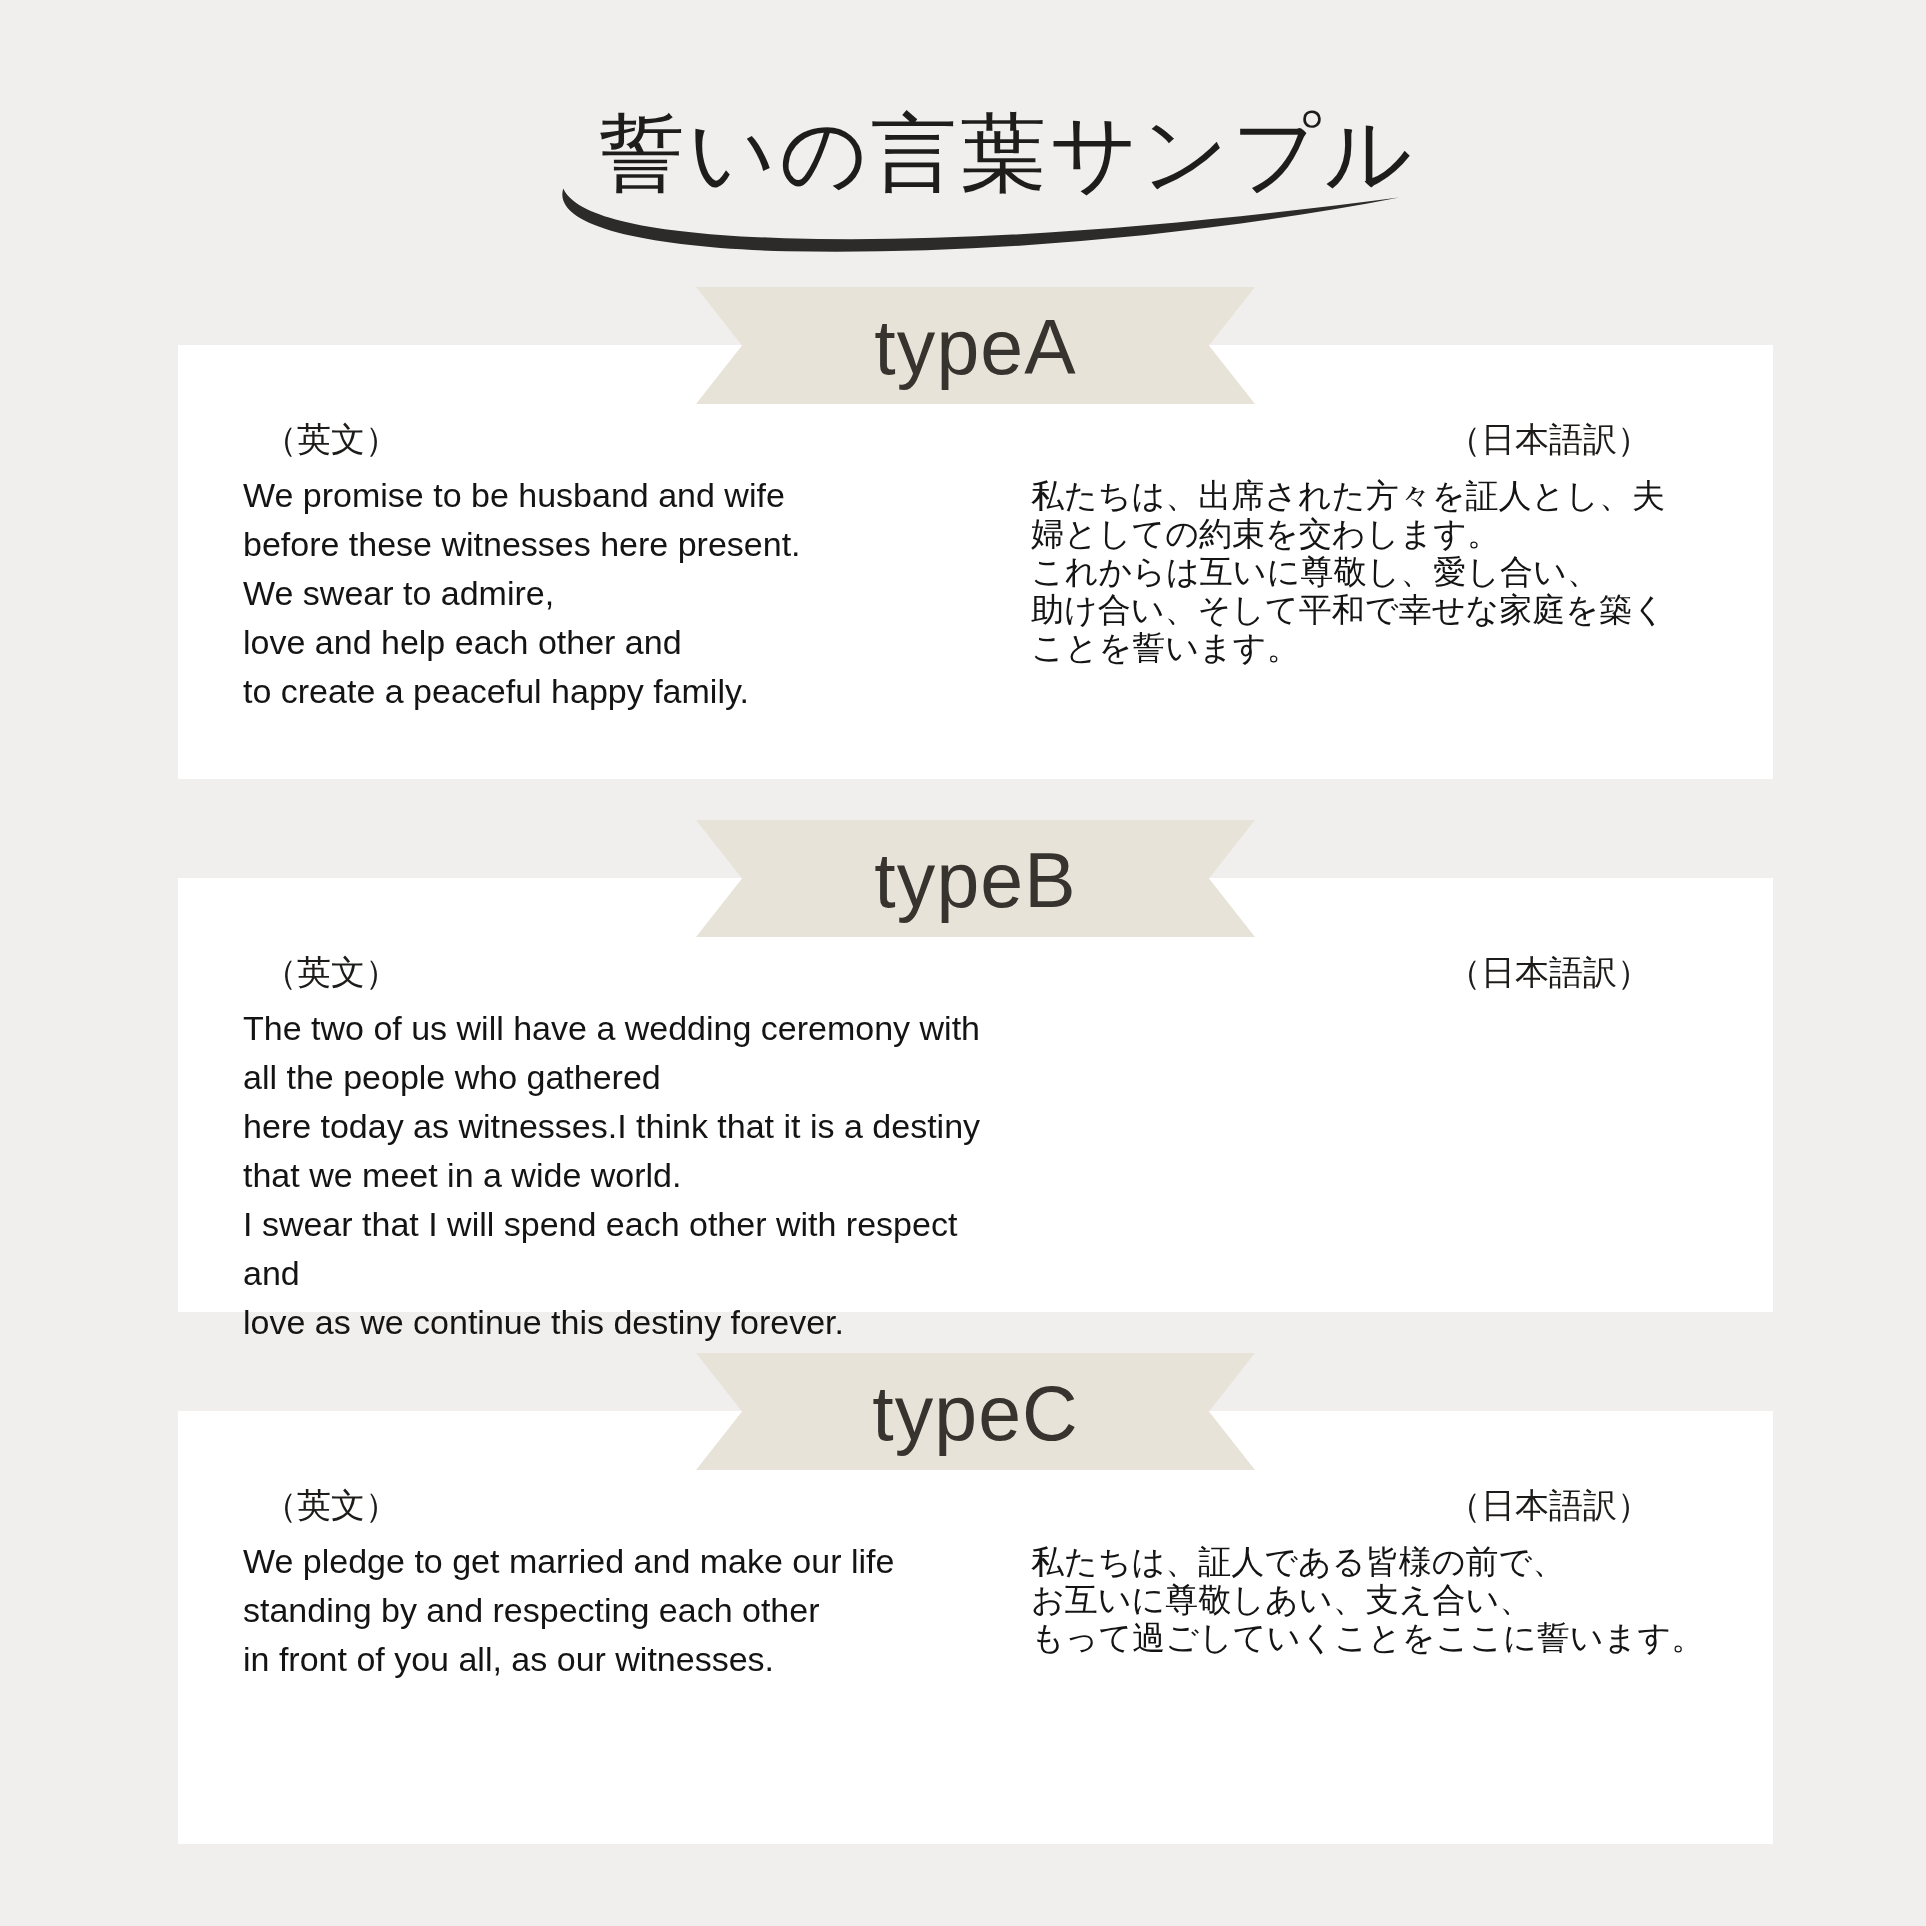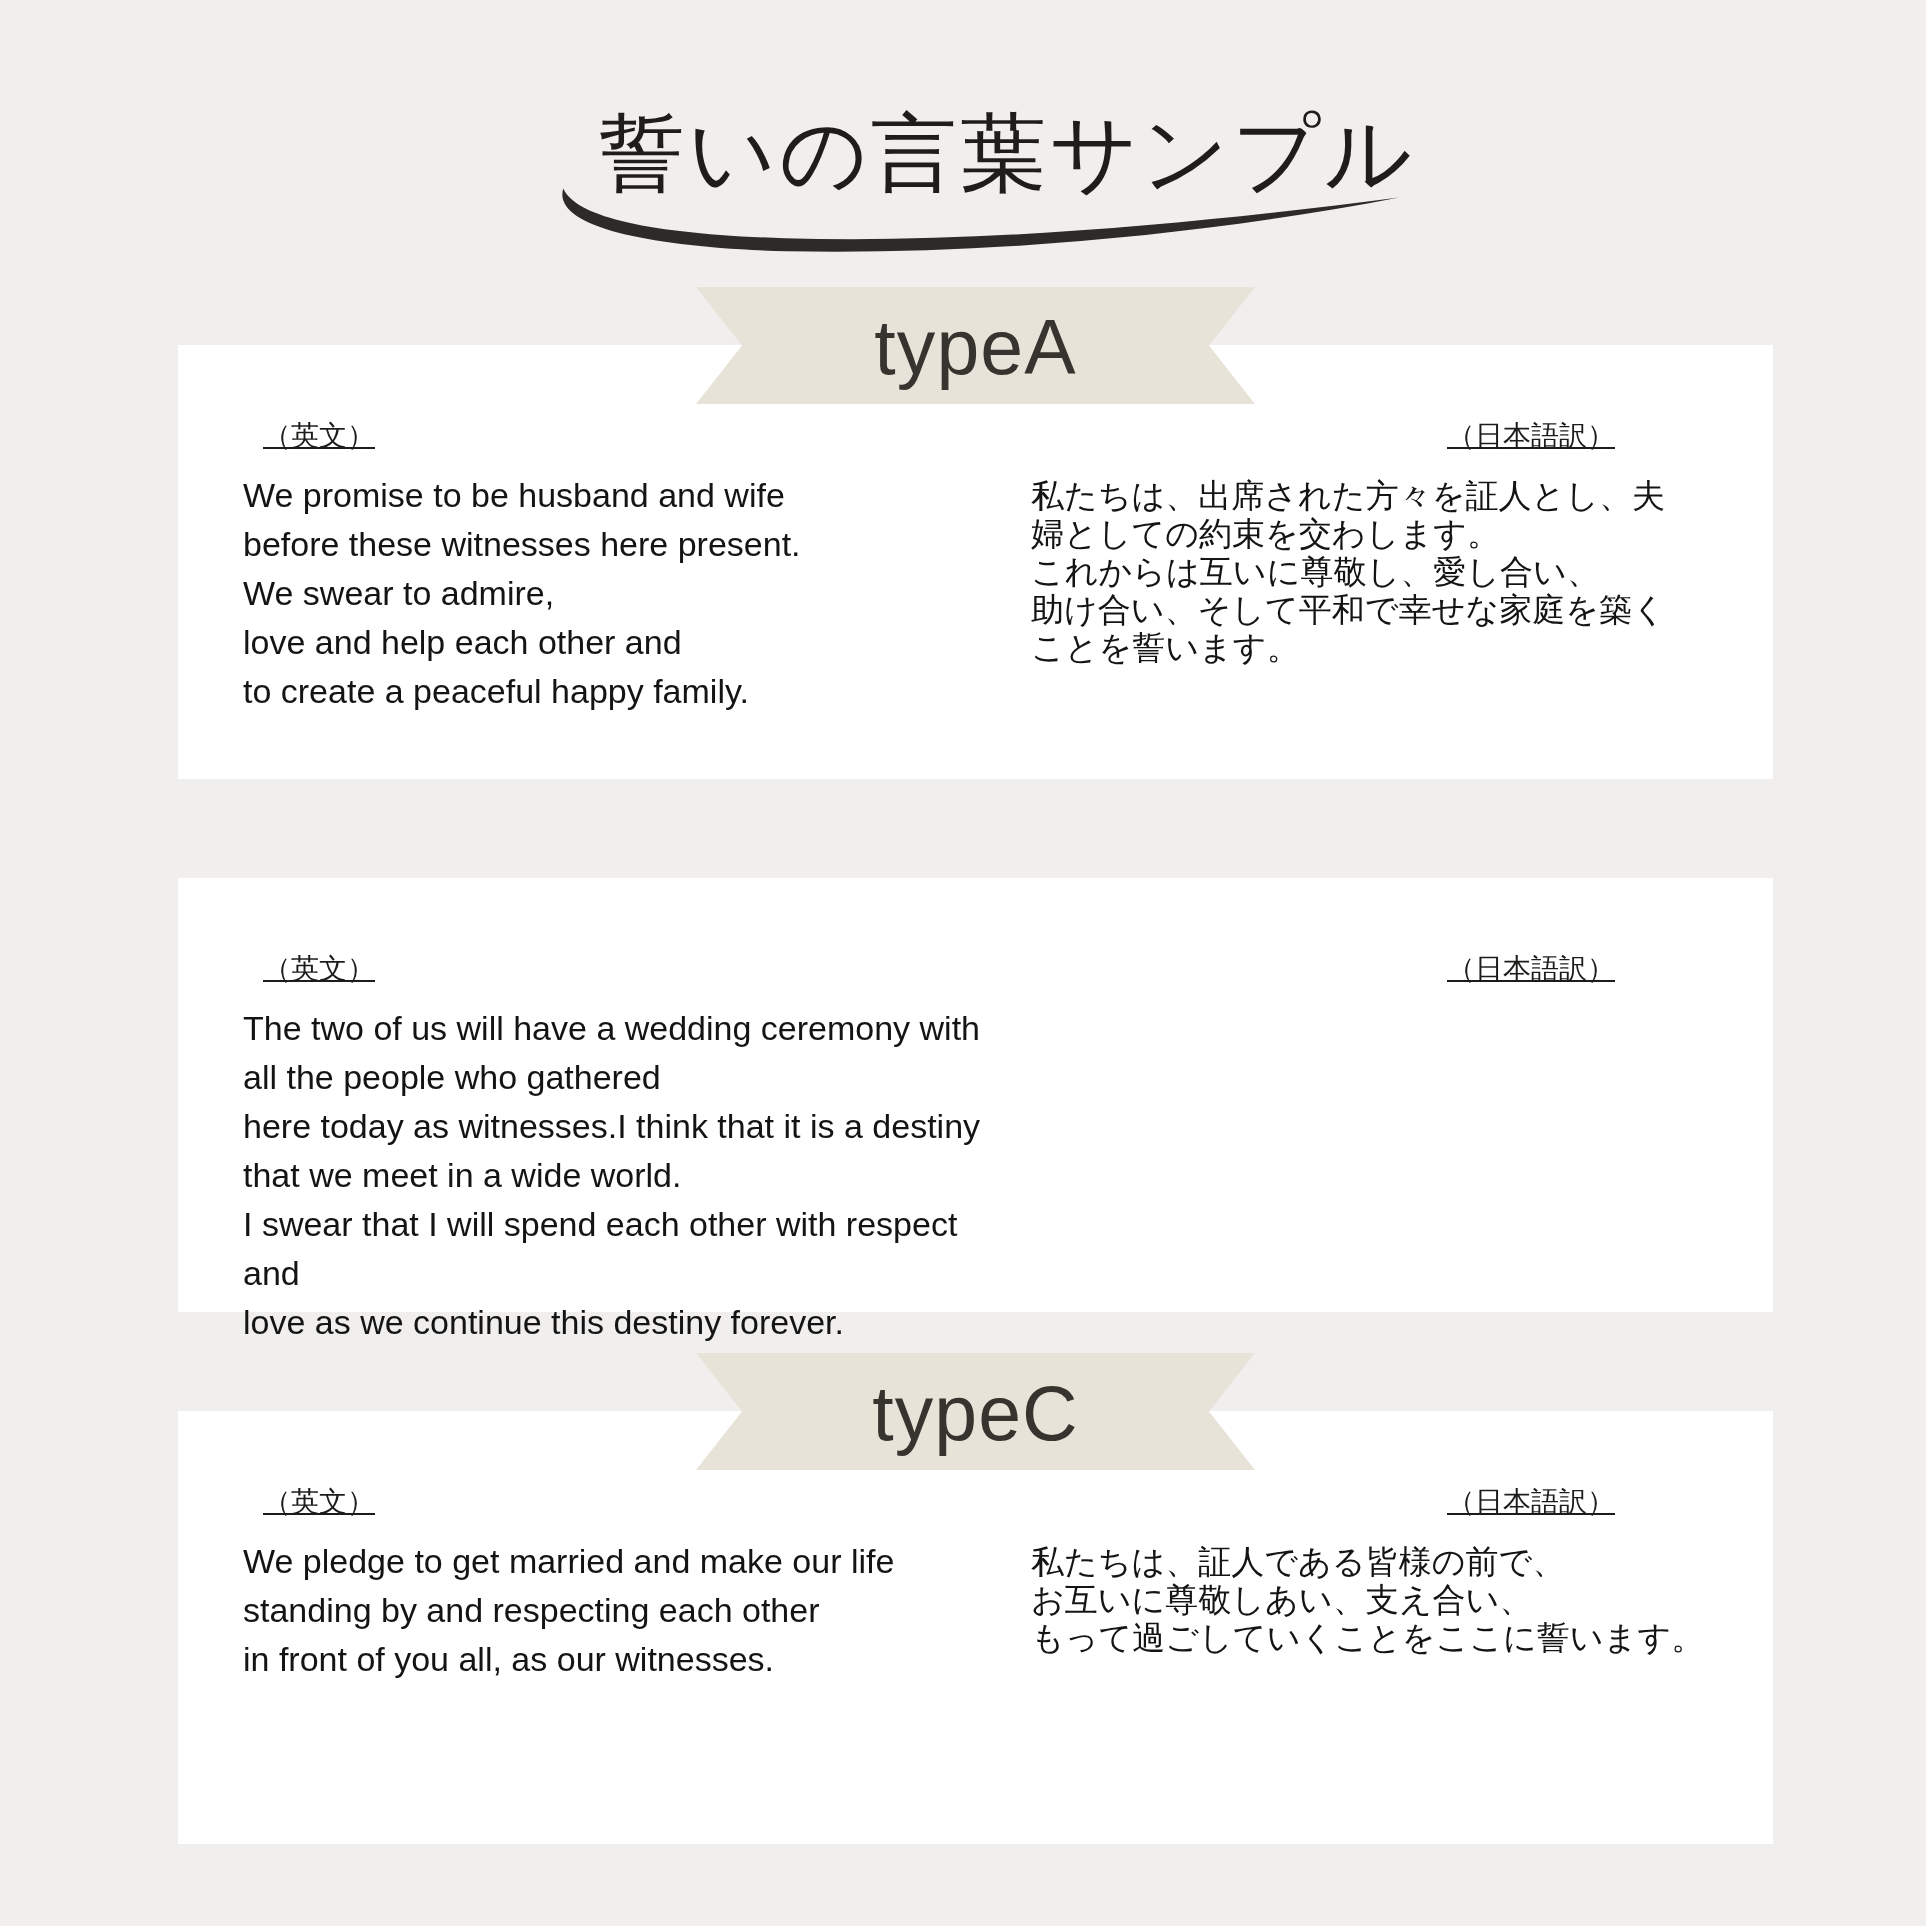--- a/index.html
+++ b/index.html
@@ -33,21 +33,21 @@
     position:absolute;left:684px;top:-58px;width:559px;height:117px;
     background:var(--banner);
     clip-path:polygon(0 0,100% 0,calc(100% - 46px) 50%,100% 100%,0 100%,46px 50%);
     display:flex;align-items:center;justify-content:center;
   }
   .banner-label{
     font-size:77px;font-weight:300;color:var(--banner-text);
     letter-spacing:1.1px;padding-top:4.6px;
   }
 
-  .label{position:absolute;top:72px;font-size:28px;color:#1d1c1a;text-decoration:underline;}
+  .label{position:absolute;top:72px;font-size:34px;color:#1d1c1a;}
   .label-en{left:251px;}
   .label-jp{left:1435px;}
 
   .body-text{white-space:pre-line;}
   .body-en{position:absolute;left:231px;top:126px;width:765px;font-size:34px;line-height:49px;}
   .body-jp{position:absolute;left:1019px;top:132px;width:742px;font-size:33px;line-height:38px;}
 </style>
 </head>
 <body>
 
@@ -77,20 +77,23 @@
 to create a peaceful happy family.</div>
     <div class="body-text body-jp">私たちは、出席された方々を証人とし、夫
 婦としての約束を交わします。
 これからは互いに尊敬し、愛し合い、
 助け合い、そして平和で幸せな家庭を築く
 ことを誓います。</div>
   </section>
 
   <section class="section s1">
     <div class="card"></div>
+    <div class="banner">
+      <span class="banner-label">typeB</span>
+    </div>
     <div class="label label-en">（英文）</div>
     <div class="label label-jp">（日本語訳）</div>
     <div class="body-text body-en">The two of us will have a wedding ceremony with
 all the people who gathered
 here today as witnesses.I think that it is a destiny
 that we meet in a wide world.
 I swear that I will spend each other with respect and
 love as we continue this destiny forever.</div>
   </section>
 

